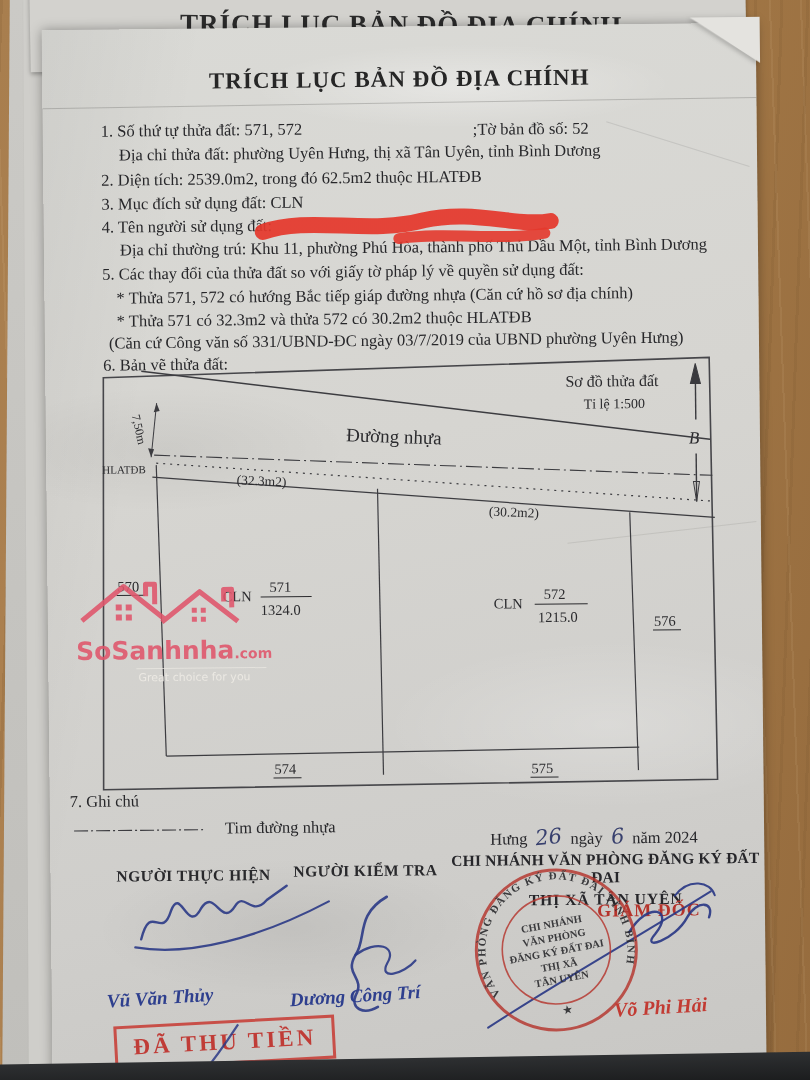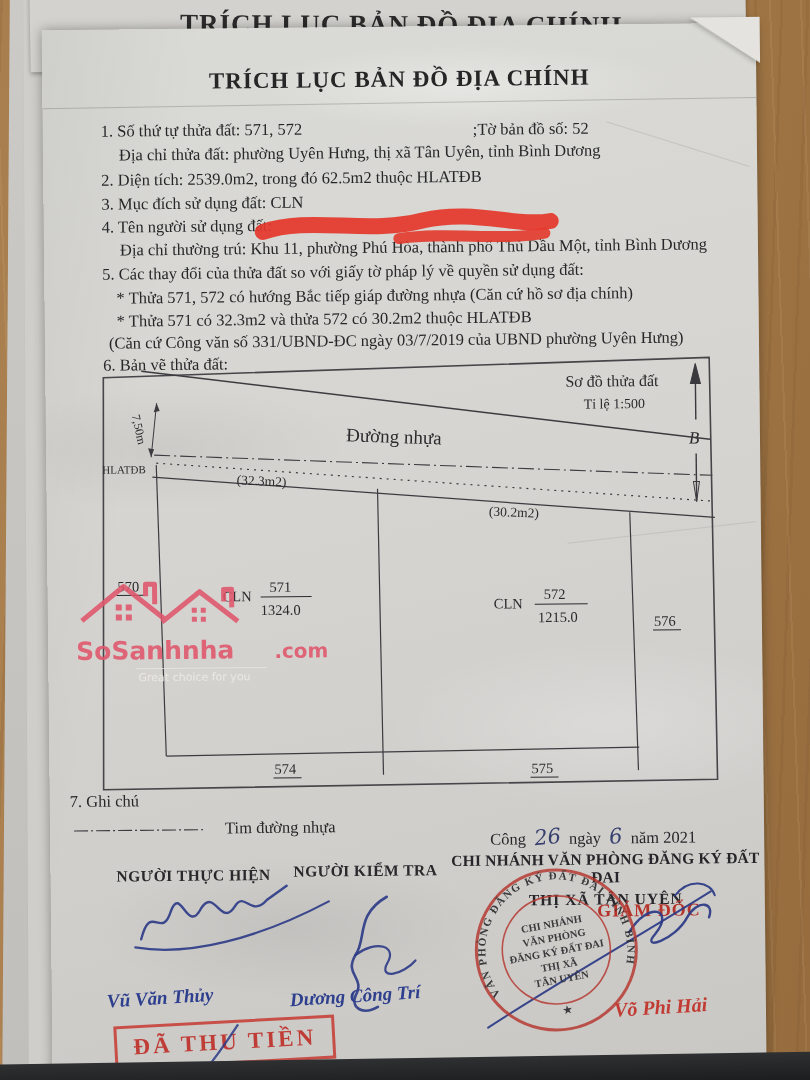--- a/index.html
+++ b/index.html
@@ -54,21 +54,21 @@
     color:#b5342c;letter-spacing:1px;}
   .name{position:absolute;font-style:italic;font-weight:bold;white-space:nowrap;}
   .name.blue{color:#2e3f8e;font-size:19px;}
   .name.red{color:#c23b33;font-size:20px;}
   .paid-stamp{position:absolute;left:62px;top:992px;padding:6px 16px;border:3px solid rgba(199,48,40,.8);
     color:rgba(190,40,34,.88);font-size:23px;font-weight:bold;letter-spacing:3px;transform:rotate(-2.5deg);white-space:nowrap;}
   
   .watermark{position:absolute;left:28px;top:545px;width:200px;opacity:.88;}
   .wm-text{color:#e0556b;font-family:"DejaVu Sans","Liberation Sans",sans-serif;font-weight:bold;}
   .wm-main{font-size:25px;}
-  .wm-tld{font-size:20px;margin-left:40px;}
+  .wm-tld{font-size:14px;}
   .wm-line{height:1px;background:#eceae4;width:130px;margin:3px 0 2px 60px;opacity:.8;}
   .wm-tag{font-family:"DejaVu Sans",sans-serif;font-size:11px;color:#efece6;margin-left:62px;}
   .seal-svg{position:absolute;left:418px;top:838px;opacity:.9;transform:rotate(-10deg);}
   .sig-svg{position:absolute;}
   .dark-strip{position:absolute;left:-20px;top:1058px;width:860px;height:40px;
     background:linear-gradient(180deg,#2e3032,#141516);transform:rotate(-0.9deg);}
 </style>
 </head>
 <body>
 
@@ -166,25 +166,25 @@
   <div class="line" style="left:20px;top:762px;">7. Ghi chú</div>
 
   <div class="legend-row" style="top:790px;">
     <svg width="135" height="12" style="vertical-align:middle">
       <line x1="2" y1="6" x2="133" y2="6" stroke="#3c3c40" stroke-width="1.1" stroke-dasharray="14 3 2 3"></line>
     </svg>
     <span class="line" style="position:static;margin-left:14px;">Tim đường nhựa</span>
   </div>
 
   <div class="date-row">
-    <span>Công</span>
+    <span>Hưng</span>
     <span class="hand-num">26</span>
     <span>ngày</span>
     <span class="hand-num">6</span>
-    <span>năm 2021</span>
+    <span>năm 2024</span>
   </div>
 
   <div class="sig-title" style="left:66px;top:838px;">NGƯỜI THỰC HIỆN</div>
   <div class="sig-title" style="left:243px;top:835px;">NGƯỜI KIỂM TRA</div>
   <div class="office">
     <div class="l1">CHI NHÁNH VĂN PHÒNG ĐĂNG KÝ ĐẤT ĐAI</div>
     <div class="l2">THỊ XÃ TÂN UYÊN</div>
   </div>
   <div class="director">GIÁM ĐỐC</div>
 

